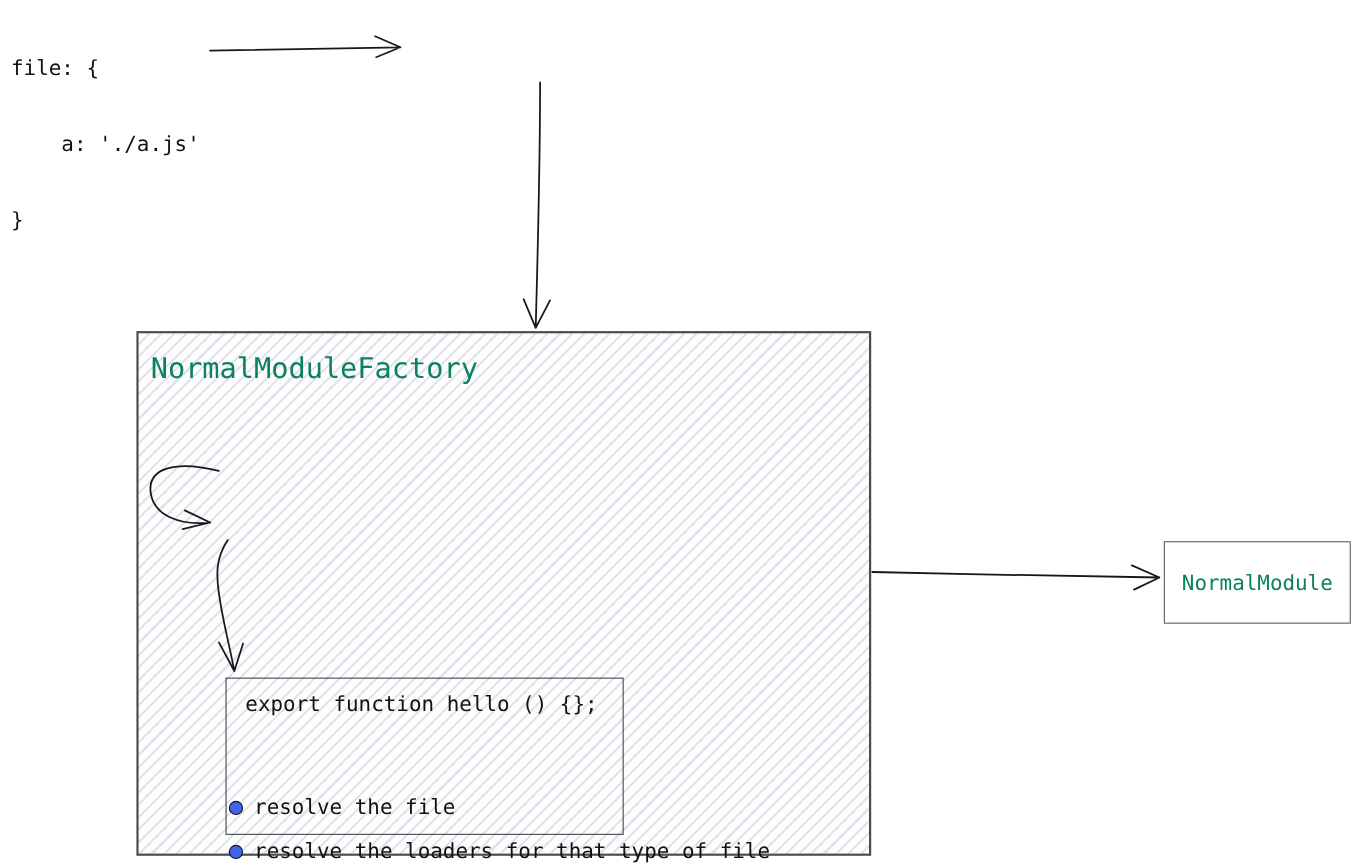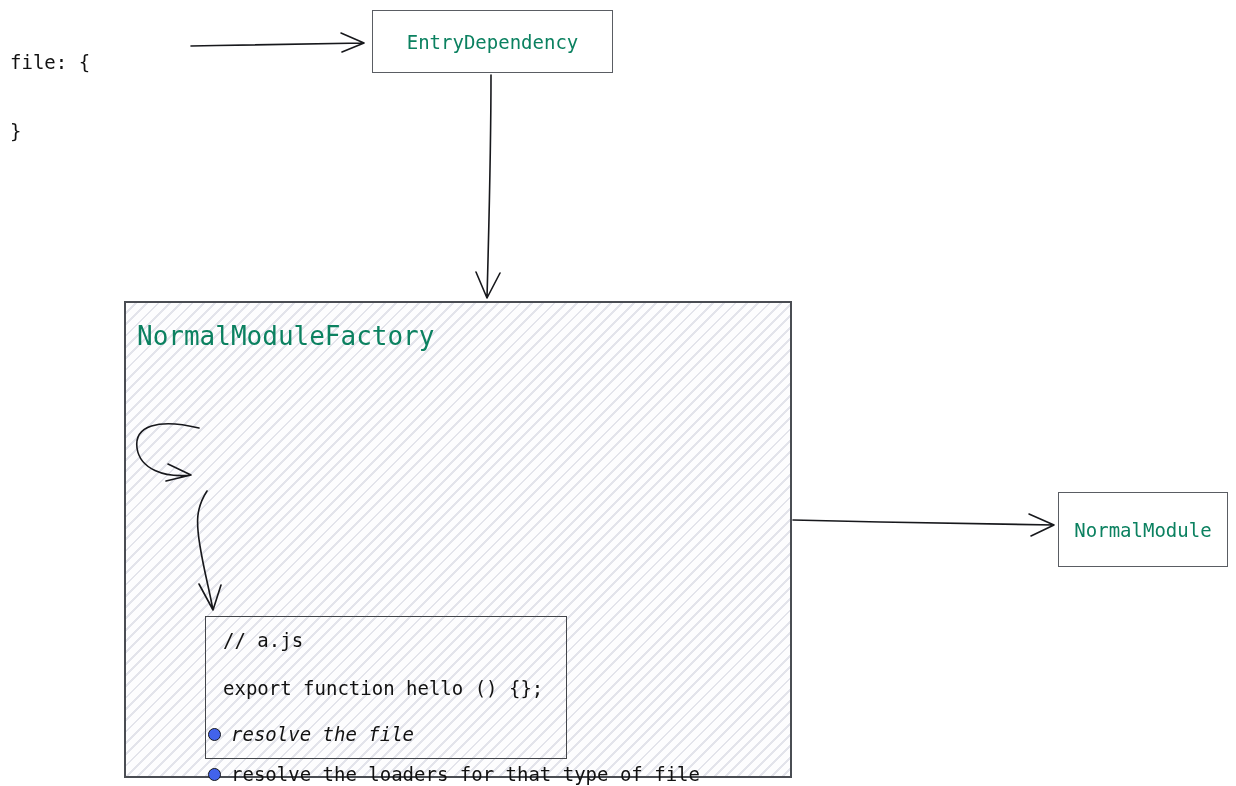--- a/index.html
+++ b/index.html
@@ -69,21 +69,21 @@
     color: #0b8160;
     white-space: pre;
   }
 
   .bullet-row {
     position: absolute;
     display: flex;
     align-items: center;
     gap: 10px;
   }
-  #bullet-row-1 { left: 82px; top: 420px; font-style: italic; }   
+  #bullet-row-1 { left: 82px; top: 420px; }   
   #bullet-row-2 { left: 82px; top: 460px; }
   .bullet-row { left: 82px; }
   .bullet-dot {
     width: 13px;
     height: 13px;
     border-radius: 50%;
     background: #4263eb;
     border: 1.5px solid #16181d;
     box-sizing: border-box;
     flex: 0 0 auto;
@@ -131,42 +131,39 @@
     stroke-linejoin: round;
   }
 </style>
 </head>
 <body>
 
 <div id="canvas">
 
   <div class="entry-snippet">
     <div>file: {</div>
+    <div>    a: './a.js'</div>
     <div>}</div>
   </div>
 
-  <div class="node-box" id="entry-dependency-box">
-    <span class="node-label">EntryDependency</span>
-  </div>
 
   <div id="nmf-box">
     <div class="nmf-title">NormalModuleFactory</div>
 
     <div class="bullet-row" id="bullet-row-1" style="top:420px;">
       <span class="bullet-dot"></span>
       <span class="bullet-label">resolve the file</span>
     </div>
 
     <div class="bullet-row" id="bullet-row-2" style="top:460px;">
       <span class="bullet-dot"></span>
       <span class="bullet-label">resolve the loaders for that type of file</span>
     </div>
 
     <div id="code-box">
-      <div class="code-line">// a.js</div>
       <div class="code-line">export function hello () {};</div>
     </div>
   </div>
 
   <div class="node-box" id="normal-module-box">
     <span class="node-label">NormalModule</span>
   </div>
 
   <svg id="arrow-layer" viewBox="0 0 1236 786" xmlns="http://www.w3.org/2000/svg">
 

